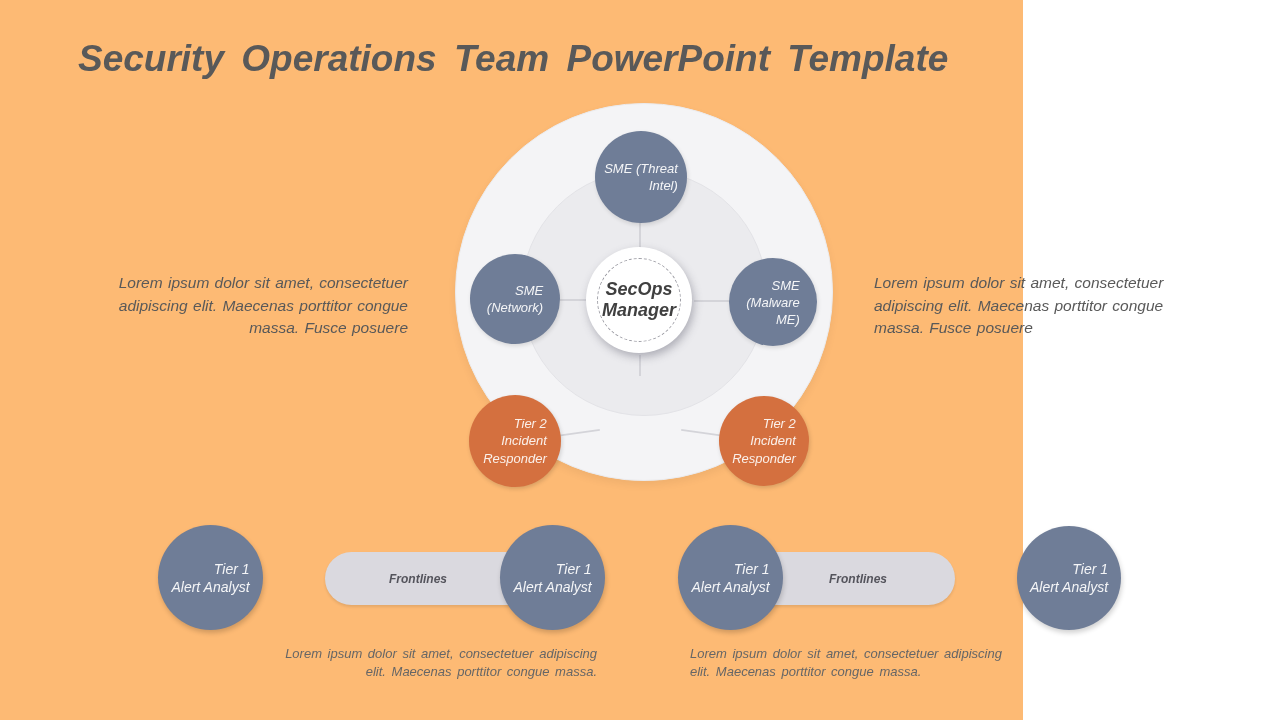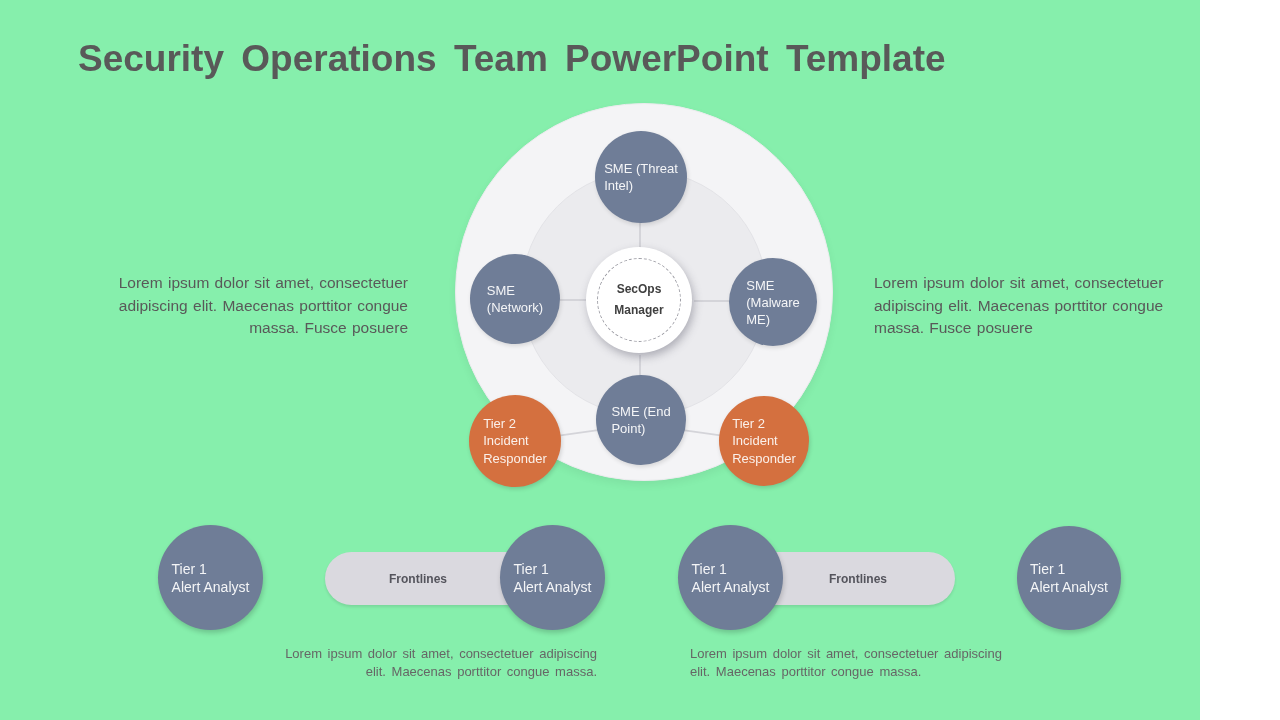--- a/index.html
+++ b/index.html
@@ -1,20 +1,20 @@
 <!DOCTYPE html>
 <html><head>
 <meta charset="utf-8">
 <style>
   * { margin:0; padding:0; box-sizing:border-box; }
   html,body { width:1280px; height:720px; background:#ffffff; overflow:hidden;
               font-family:"Liberation Sans", sans-serif; }
   .abs { position:absolute; }
 
-  #slide { position:relative; width:1200px; height:720px; background:#86efac; }
+  #slide { position:relative; width:1023px; height:720px; background:#fdba74;font-style:italic; }
 
   
   #title { left:78px; top:38px; width:1100px; font-size:37px; color:#595959;
            word-spacing:7px; letter-spacing:0px; white-space:nowrap; }
 
   
   .side-par { top:272px; width:332px; font-size:15.5px; line-height:22.5px;
               color:#595959; word-spacing:1px; }
   #par-left  { left:76px;  text-align:right; }
   #par-right { left:874px; text-align:left; }
@@ -31,39 +31,39 @@
   #spoke-top    { left:184px; top:116px; width:1.5px; height:31px; }
   #spoke-bottom { left:184px; top:252px; width:1.5px; height:21px; }
   #spoke-left   { left:105px; top:196px; width:29px; height:1.5px; }
   #spoke-right  { left:239px; top:197px; width:37px; height:1.5px; }
   #spoke-diag-left  { left:100px; top:329px; width:45px; height:1.5px;
                       transform:rotate(-8deg); }
   #spoke-diag-right { left:226px; top:329px; width:45px; height:1.5px;
                       transform:rotate(8deg); }
 
   .circle { border-radius:50%; display:flex; align-items:center; justify-content:center;
-            text-align:left; white-space:pre-line; }
+            text-align:right; white-space:pre-line; }
   .slate  { background:#6f7d97; color:#f4f5f7;
             box-shadow:1px 2px 4px rgba(0,0,0,0.12); }
   .orange { background:#d4703f; color:#fbf0ea;
             box-shadow:1px 2px 4px rgba(0,0,0,0.15); }
 
   
   #sme-top    { left:140px; top:28px;  width:92px; height:92px; font-size:13px; line-height:17px; }
   #sme-left   { left:15px;  top:151px; width:90px; height:90px; font-size:13px; line-height:17px; }
   #sme-right  { left:274px; top:155px; width:88px; height:88px; font-size:13px; line-height:17px; }
   #sme-bottom { left:141px; top:272px; width:90px; height:90px; font-size:13px; line-height:17px; }
   #tier2-left  { left:14px;  top:292px; width:92px; height:92px; font-size:13px; line-height:17.5px; }
   #tier2-right { left:264px; top:293px; width:90px; height:90px; font-size:13px; line-height:17.5px; }
 
   #hub-center { left:131px; top:144px; width:106px; height:106px; border-radius:50%;
                 background:#ffffff; box-shadow:2px 4px 8px rgba(100,100,115,0.45);
                 display:flex; align-items:center; justify-content:center;
                 text-align:center; white-space:pre-line;
-                font-size:12px; line-height:21px; font-weight:bold; color:#404040; }
+                font-size:18px; line-height:21px; font-weight:bold; color:#404040; }
   #hub-center::after { content:""; position:absolute; left:11px; top:11px;
                 right:11px; bottom:11px; border:1px dashed #9a9aa2; border-radius:50%; }
 
   
   .pill { top:552px; width:252px; height:53px; border-radius:26.5px; background:#dad9df;
           box-shadow:0 2px 3px rgba(0,0,0,0.10);
           display:flex; align-items:center; justify-content:center;
           font-size:12px; font-weight:bold; color:#54545c; z-index:1; }
   #pill-left  { left:325px; padding-right:66px; }
   #pill-right { left:703px; padding-left:58px; }
@@ -101,22 +101,20 @@
     <div id="spoke-diag-left" class="abs spoke"></div>
     <div id="spoke-diag-right" class="abs spoke"></div>
 
     <div id="sme-top" class="abs circle slate">SME (Threat
 Intel)</div>
     <div id="sme-left" class="abs circle slate">SME
 (Network)</div>
     <div id="sme-right" class="abs circle slate">SME
 (Malware
 ME)</div>
-    <div id="sme-bottom" class="abs circle slate">SME (End
-Point)</div>
 
     <div id="tier2-left" class="abs circle orange">Tier 2
 Incident
 Responder</div>
     <div id="tier2-right" class="abs circle orange">Tier 2
 Incident
 Responder</div>
 
     <div id="hub-center" class="abs">SecOps
 Manager</div>

